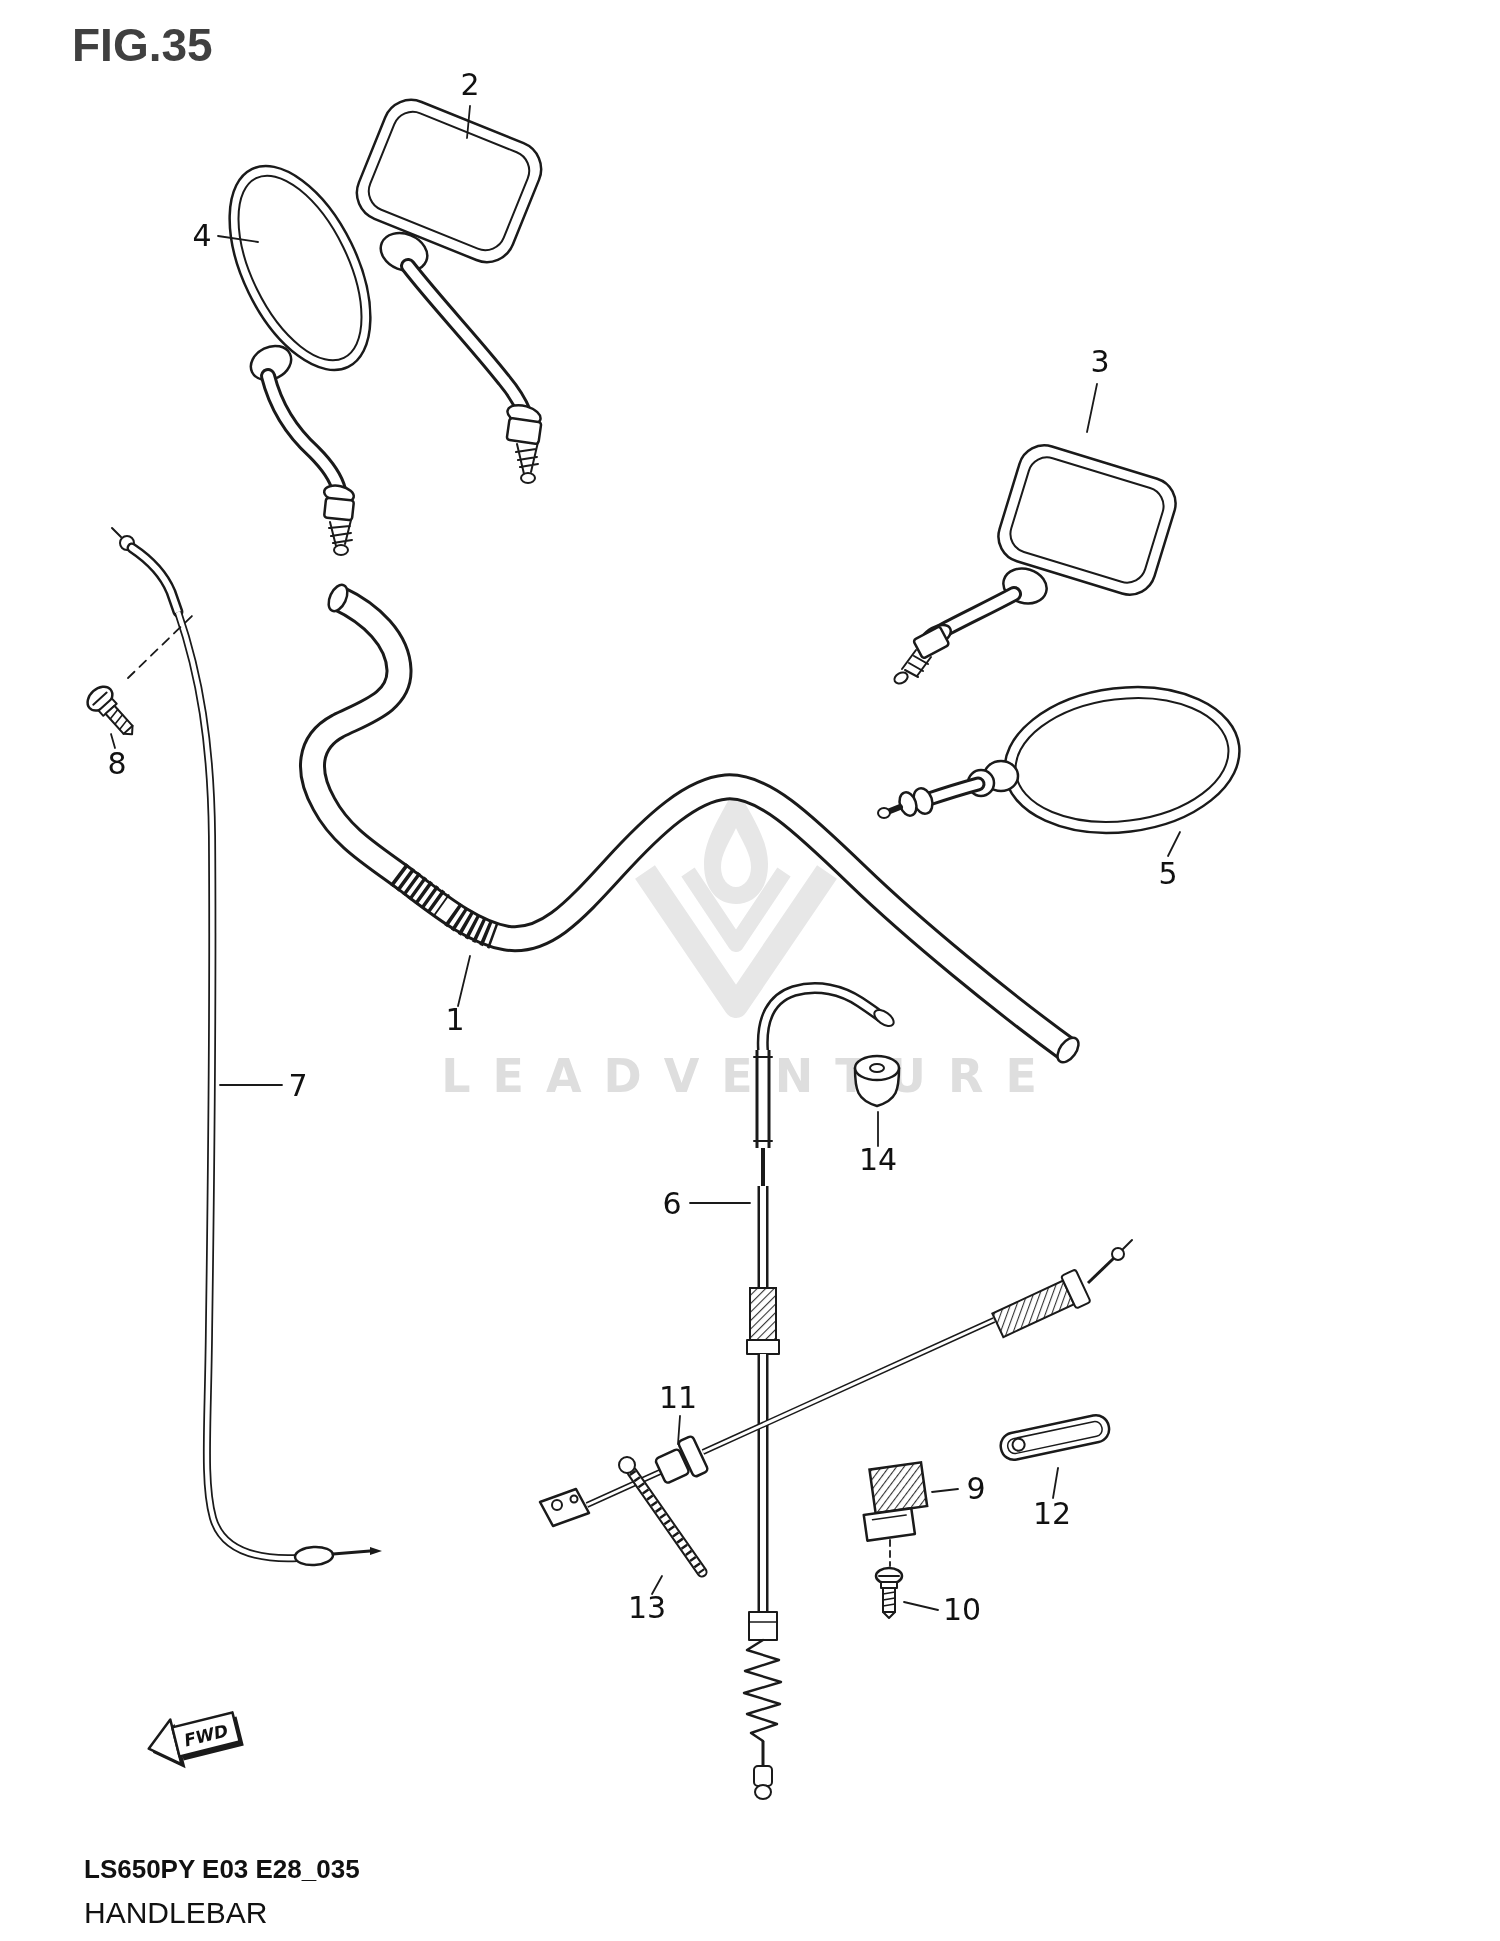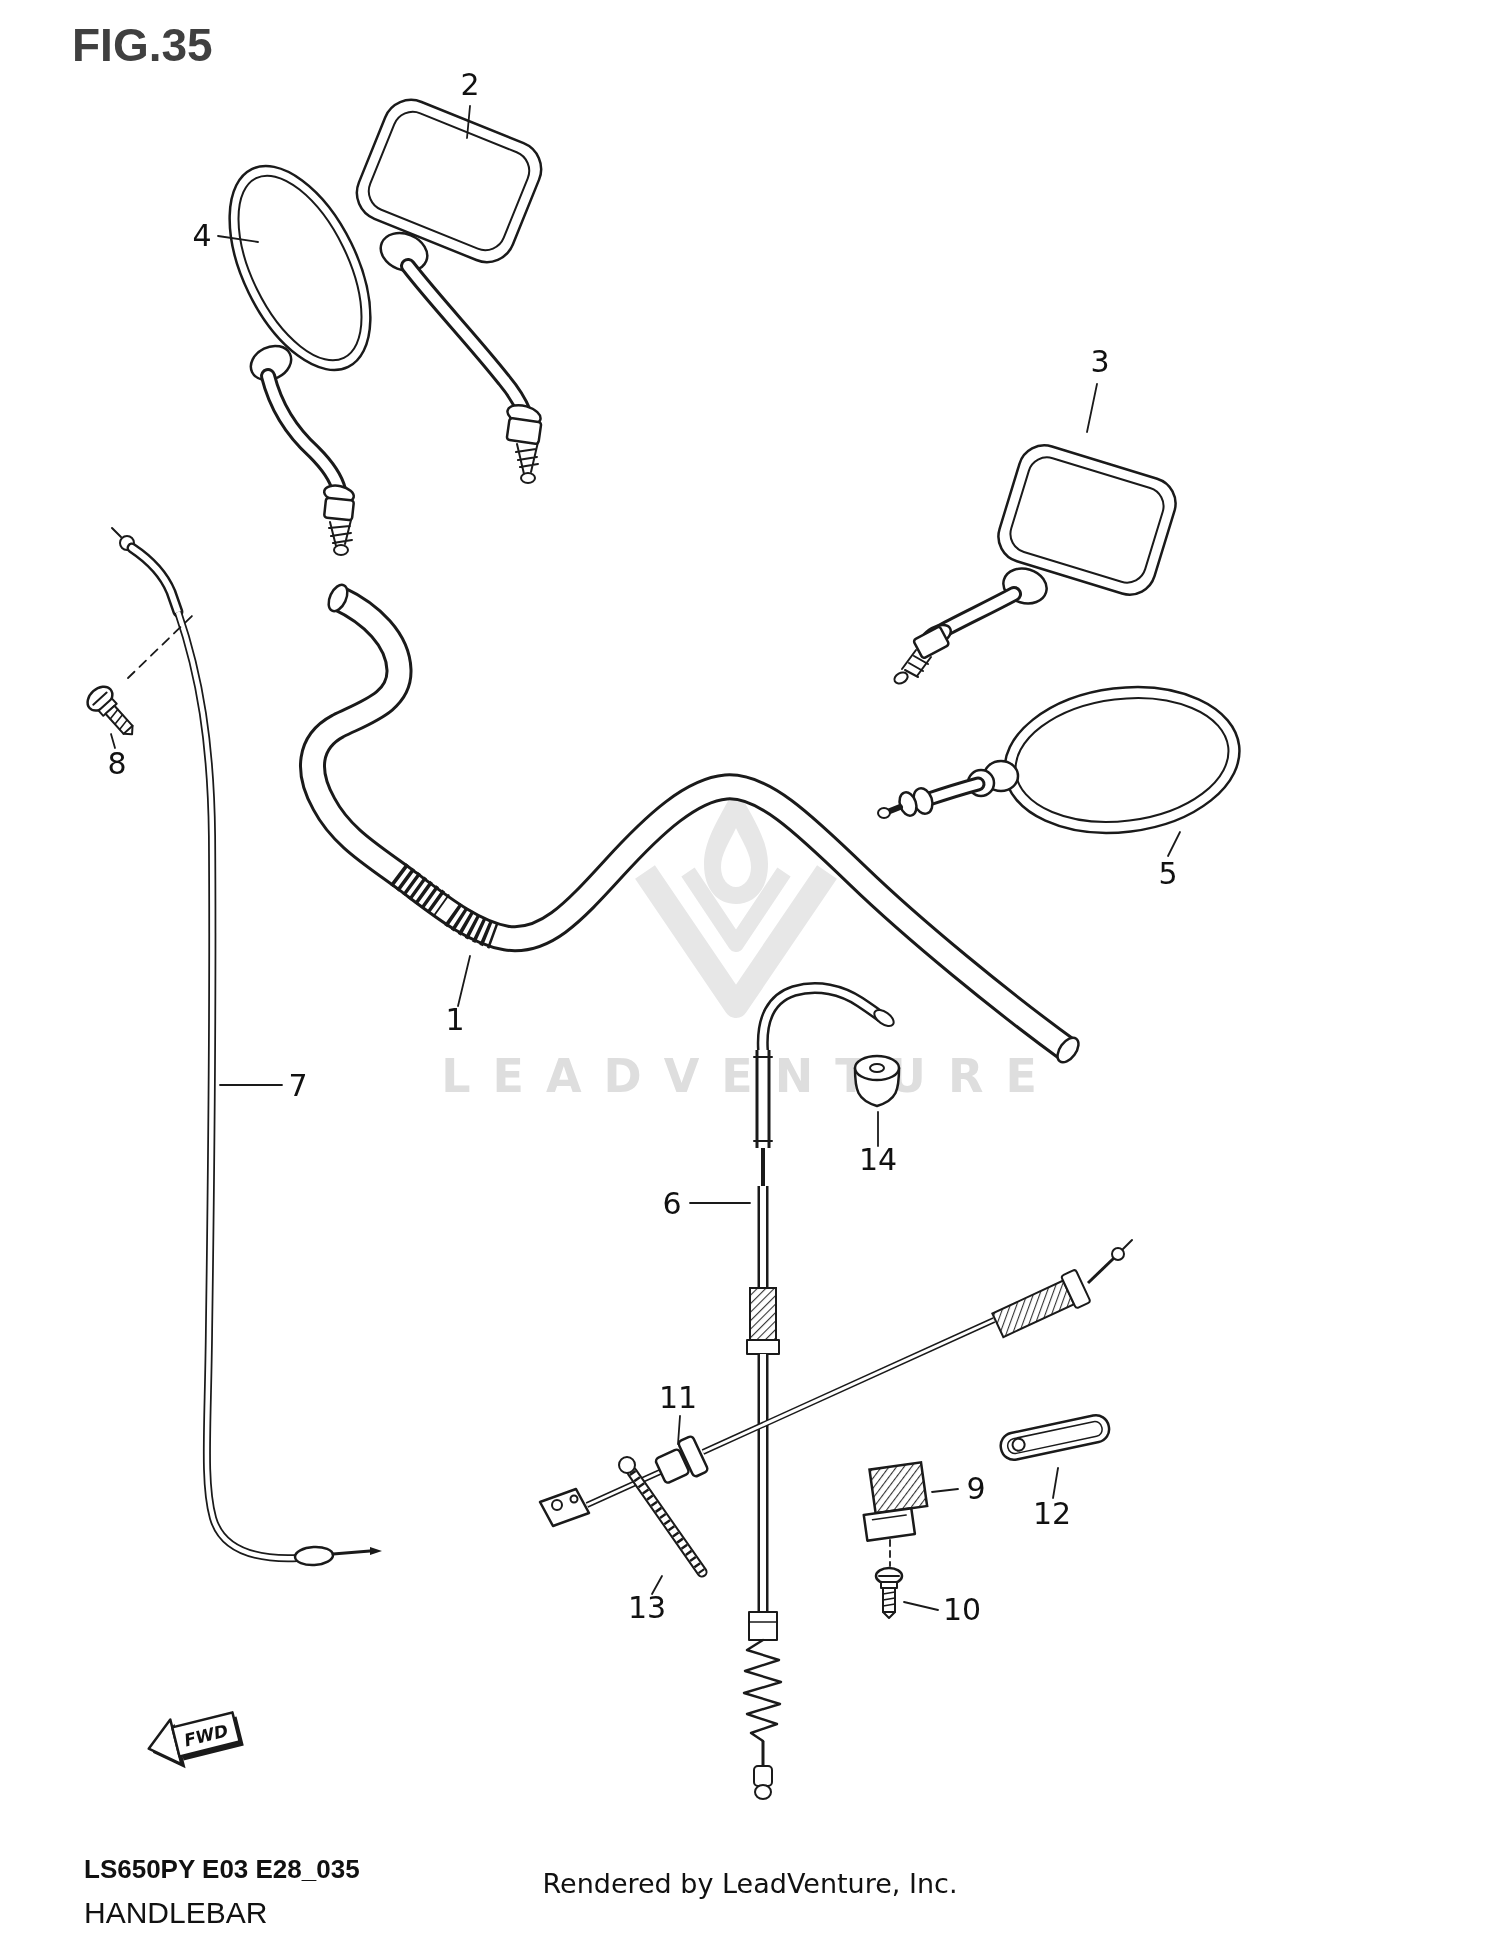--- a/index.html
+++ b/index.html
@@ -270,15 +270,14 @@
     </g>
     <polygon points="148,1737 176,1714 176,1760" class="fw"></polygon>
     <rect x="176" y="1722" width="62" height="30" class="fw"></rect>
     <text x="207" y="1744" style="font-family:'DejaVu Sans',sans-serif;font-style:italic;font-weight:800;font-size:17px;fill:#111;text-anchor:middle">FWD</text>
   </g>
 </svg>
 
 <div class="fig-title">FIG.35</div>
 <div class="footer-code">LS650PY E03 E28_035</div>
 <div class="footer-name">HANDLEBAR</div>
-<div class="footer-rendered">Rendered by LeadVenture, Inc.</div>
 
 </div>
 
 </body></html>

